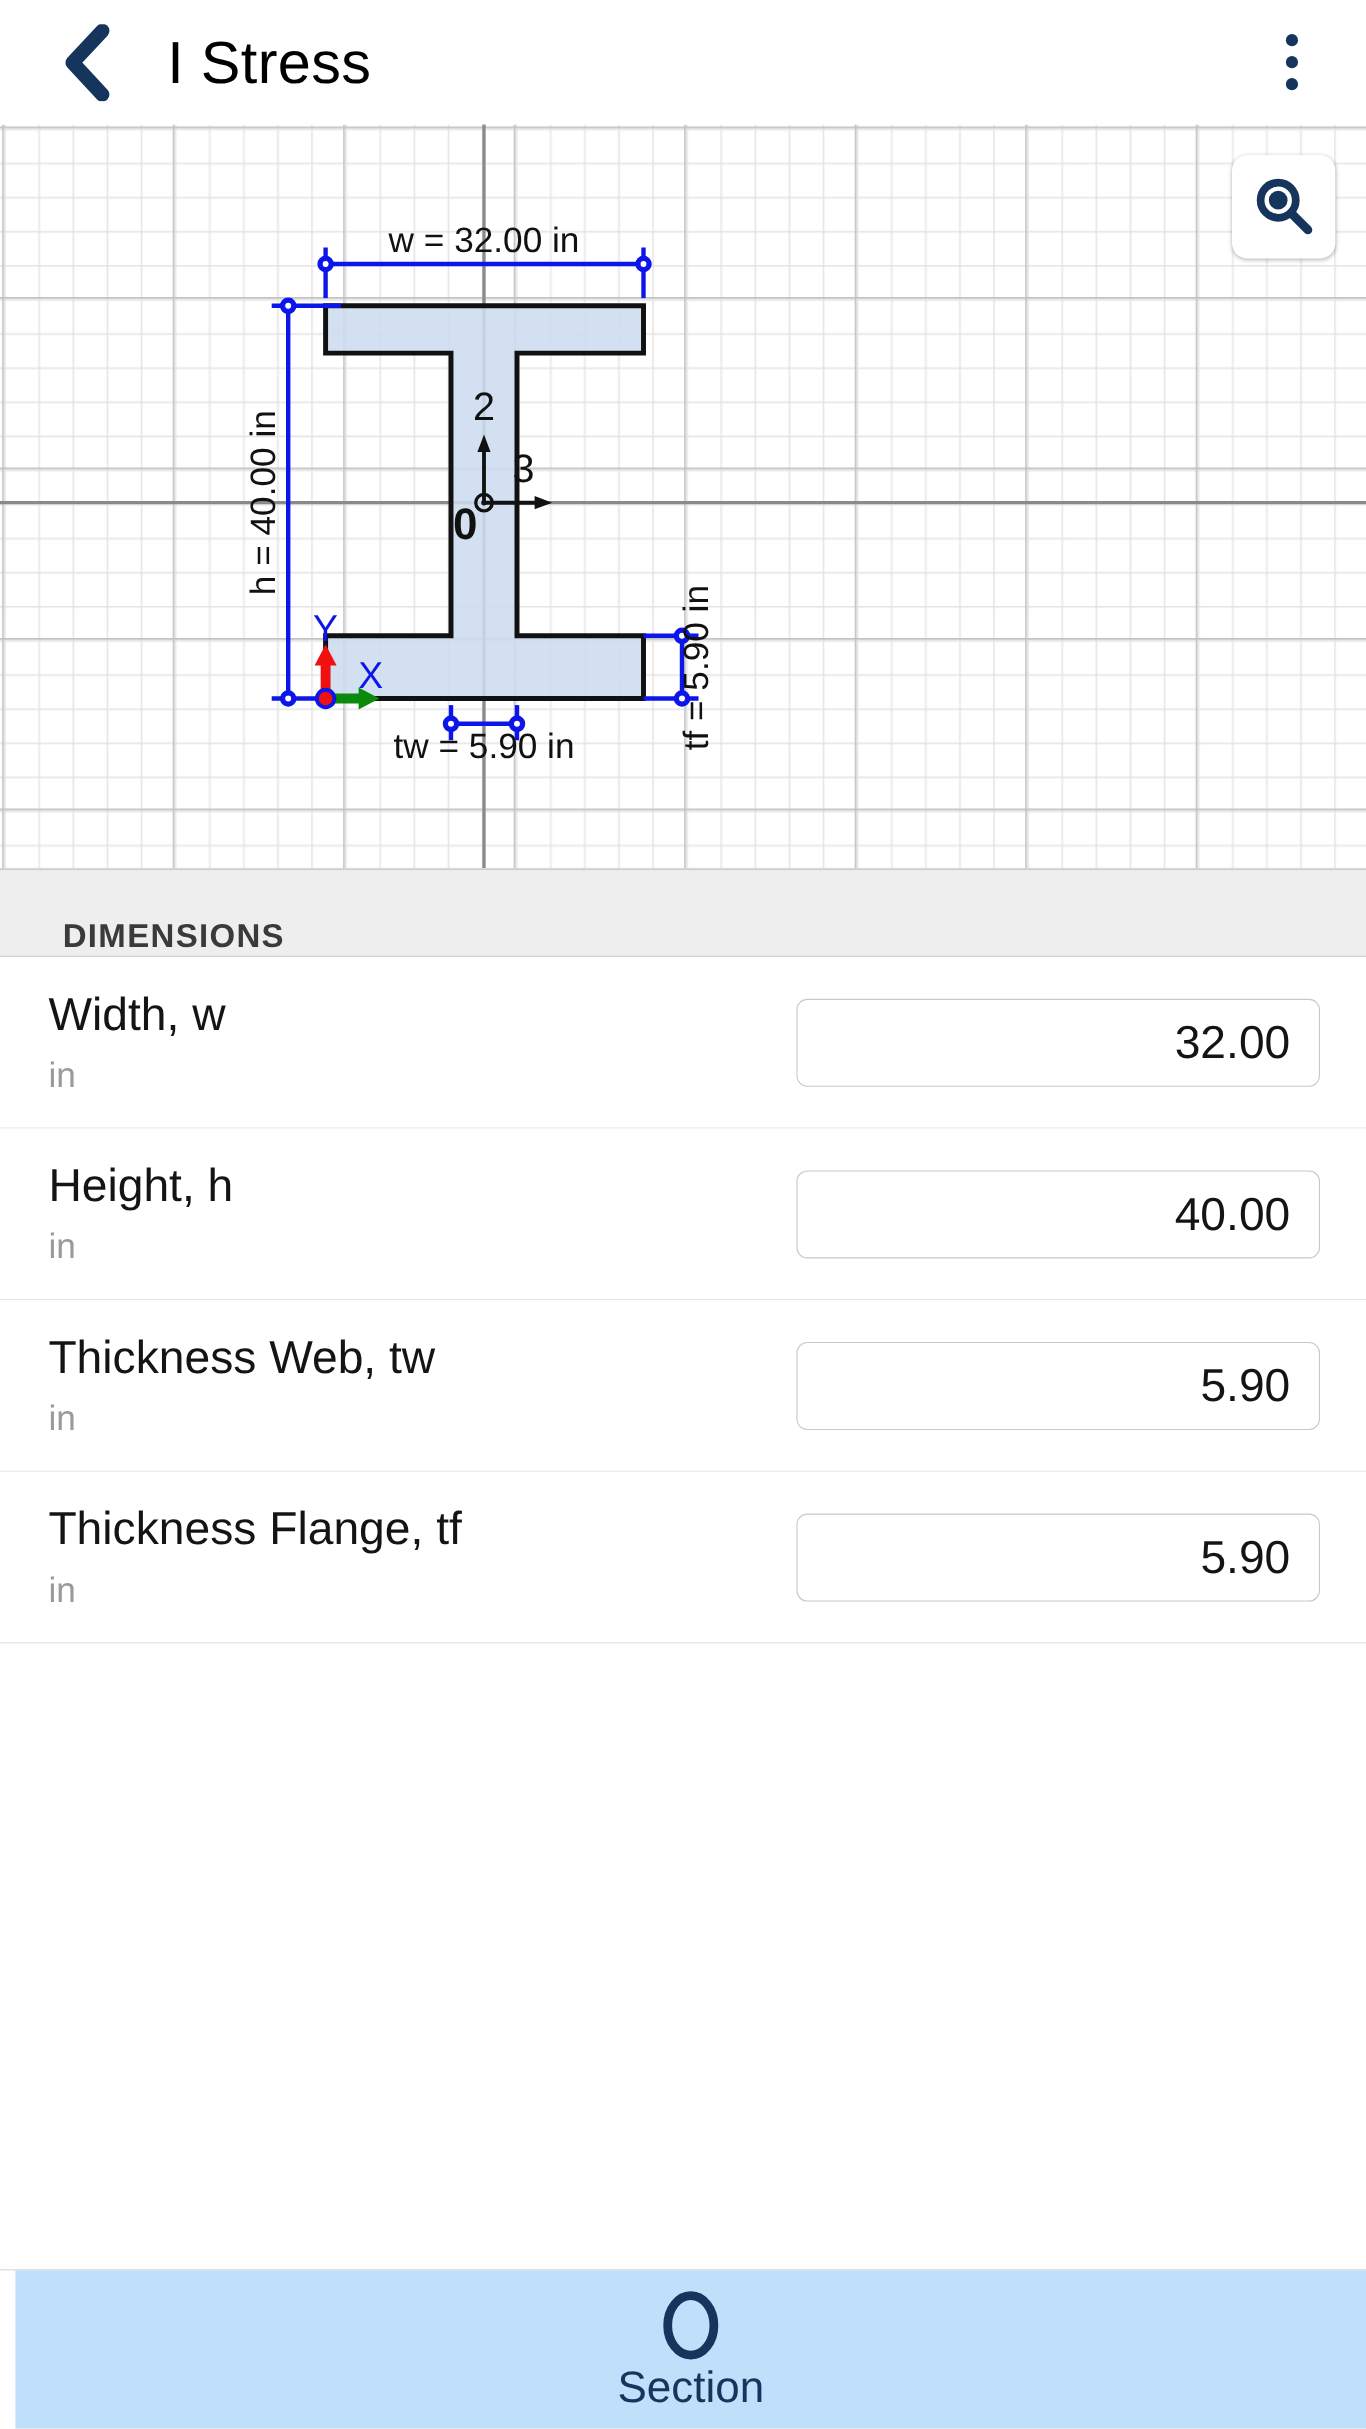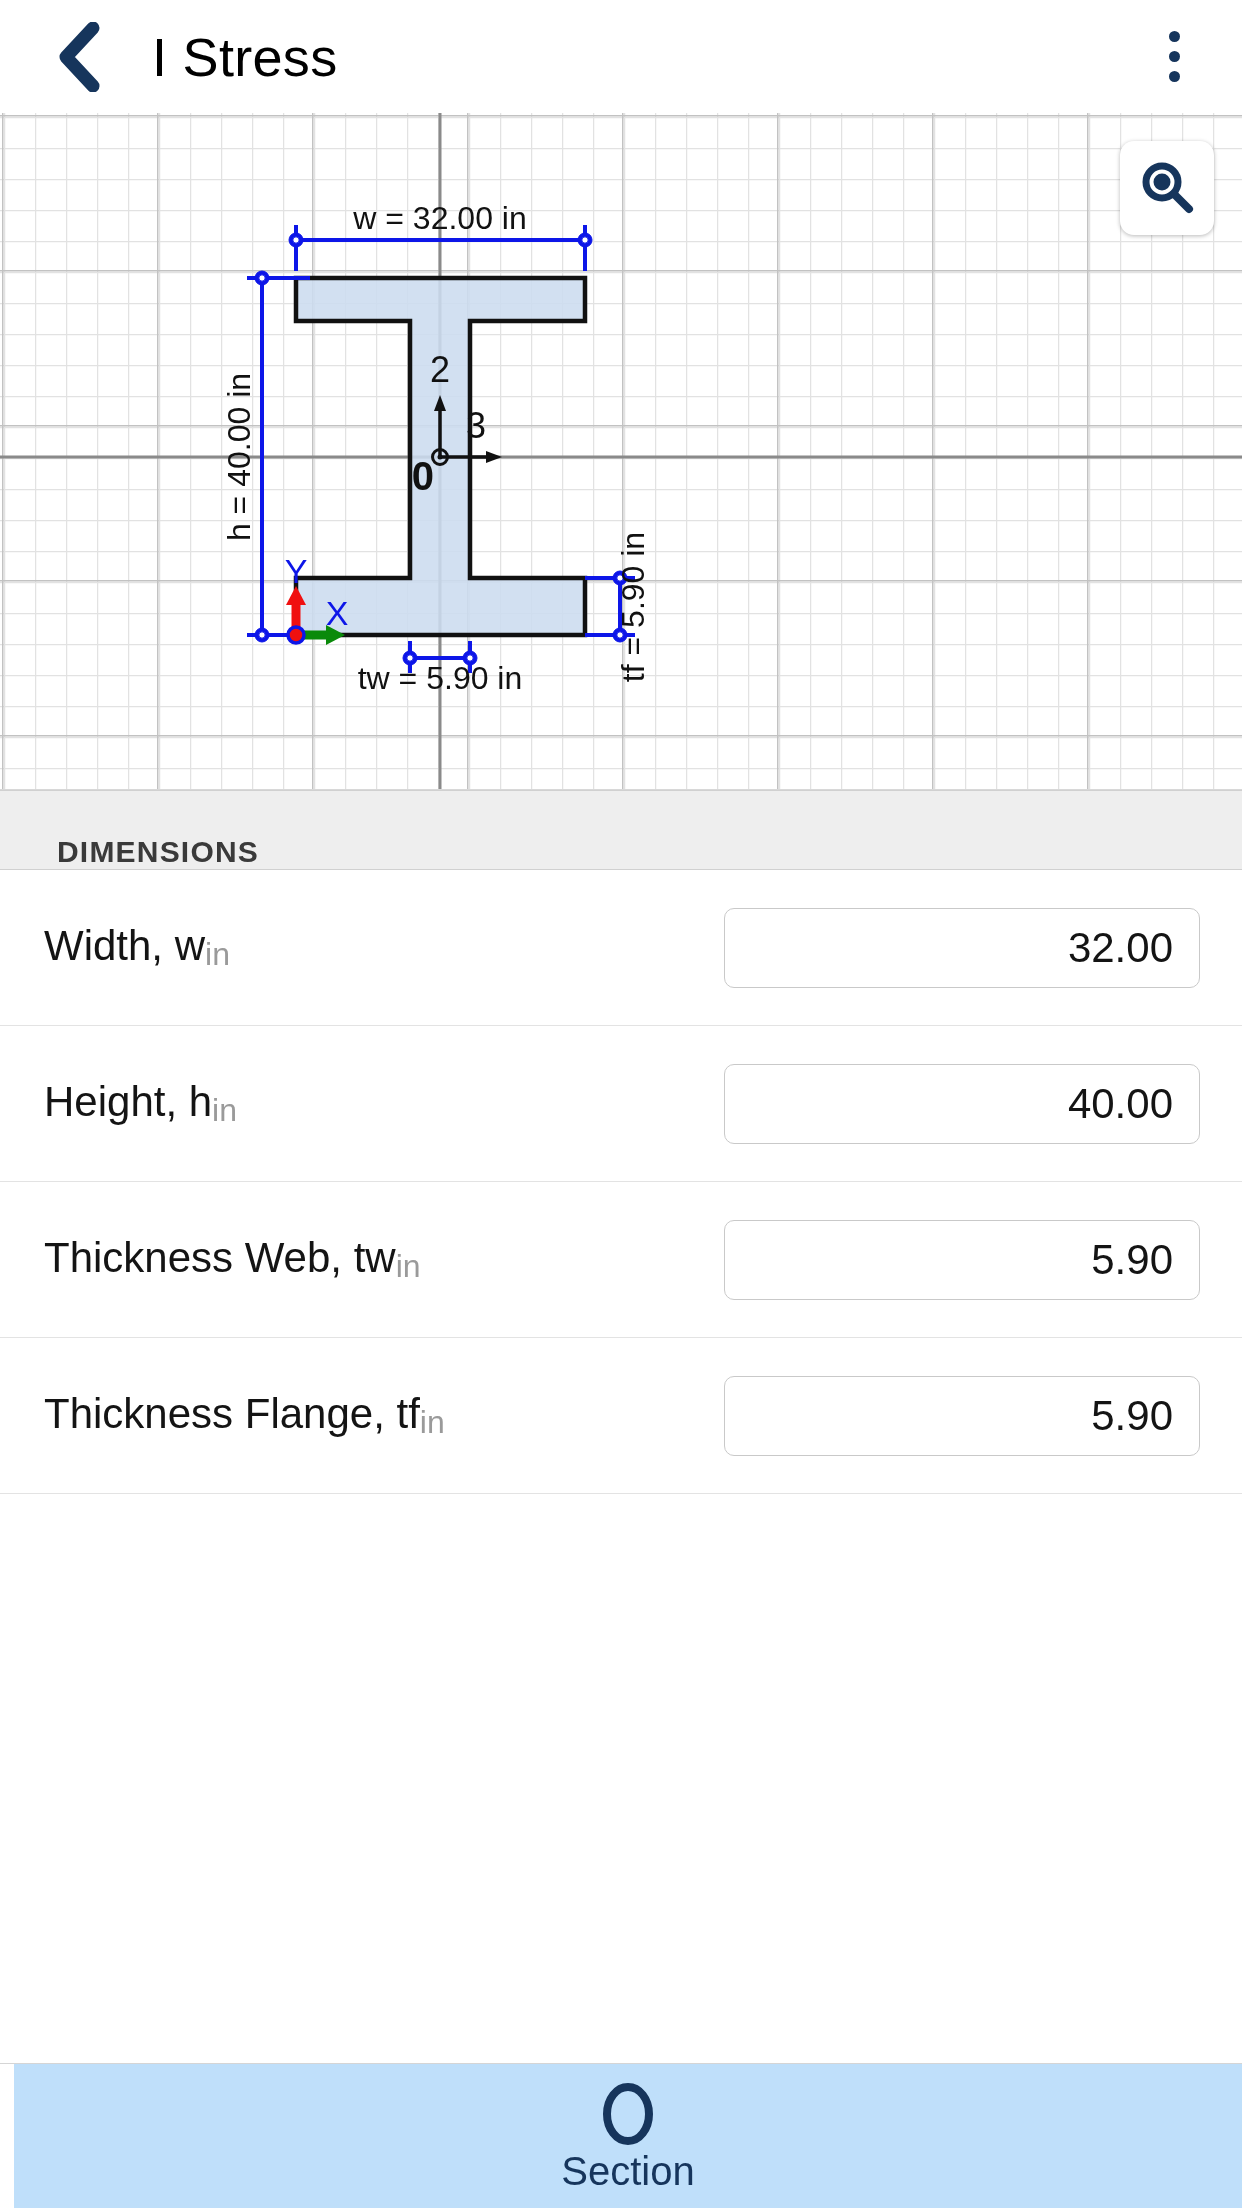--- a/index.html
+++ b/index.html
@@ -73,21 +73,21 @@
   .form-list { position: absolute; top: 870px; left: 0; width: 1242px; }
   .form-row {
     position: relative;
     height: 156px; width: 1242px;
     border-bottom: 1px solid #e3e3e3;
     display: flex; align-items: center;
     background: #ffffff;
   }
   .row-labels {
     margin-left: 44px;
-    display: flex; flex-direction: row; justify-content: center;
+    display: flex; flex-direction: column; justify-content: center;
   }
   .row-label { font-size: 42px; color: #141414; line-height: 1.12; }
   .row-unit { font-size: 32px; color: #9a9a9a; line-height: 1.2; margin-top: 13px; }
   .row-input {
     position: absolute; right: 42px; top: 50%; transform: translateY(-50%);
     width: 476px; height: 80px;
     border: 1px solid #c9c9c9; border-radius: 10px;
     background: #ffffff;
     display: flex; align-items: center; justify-content: flex-end;
     padding-right: 26px;

